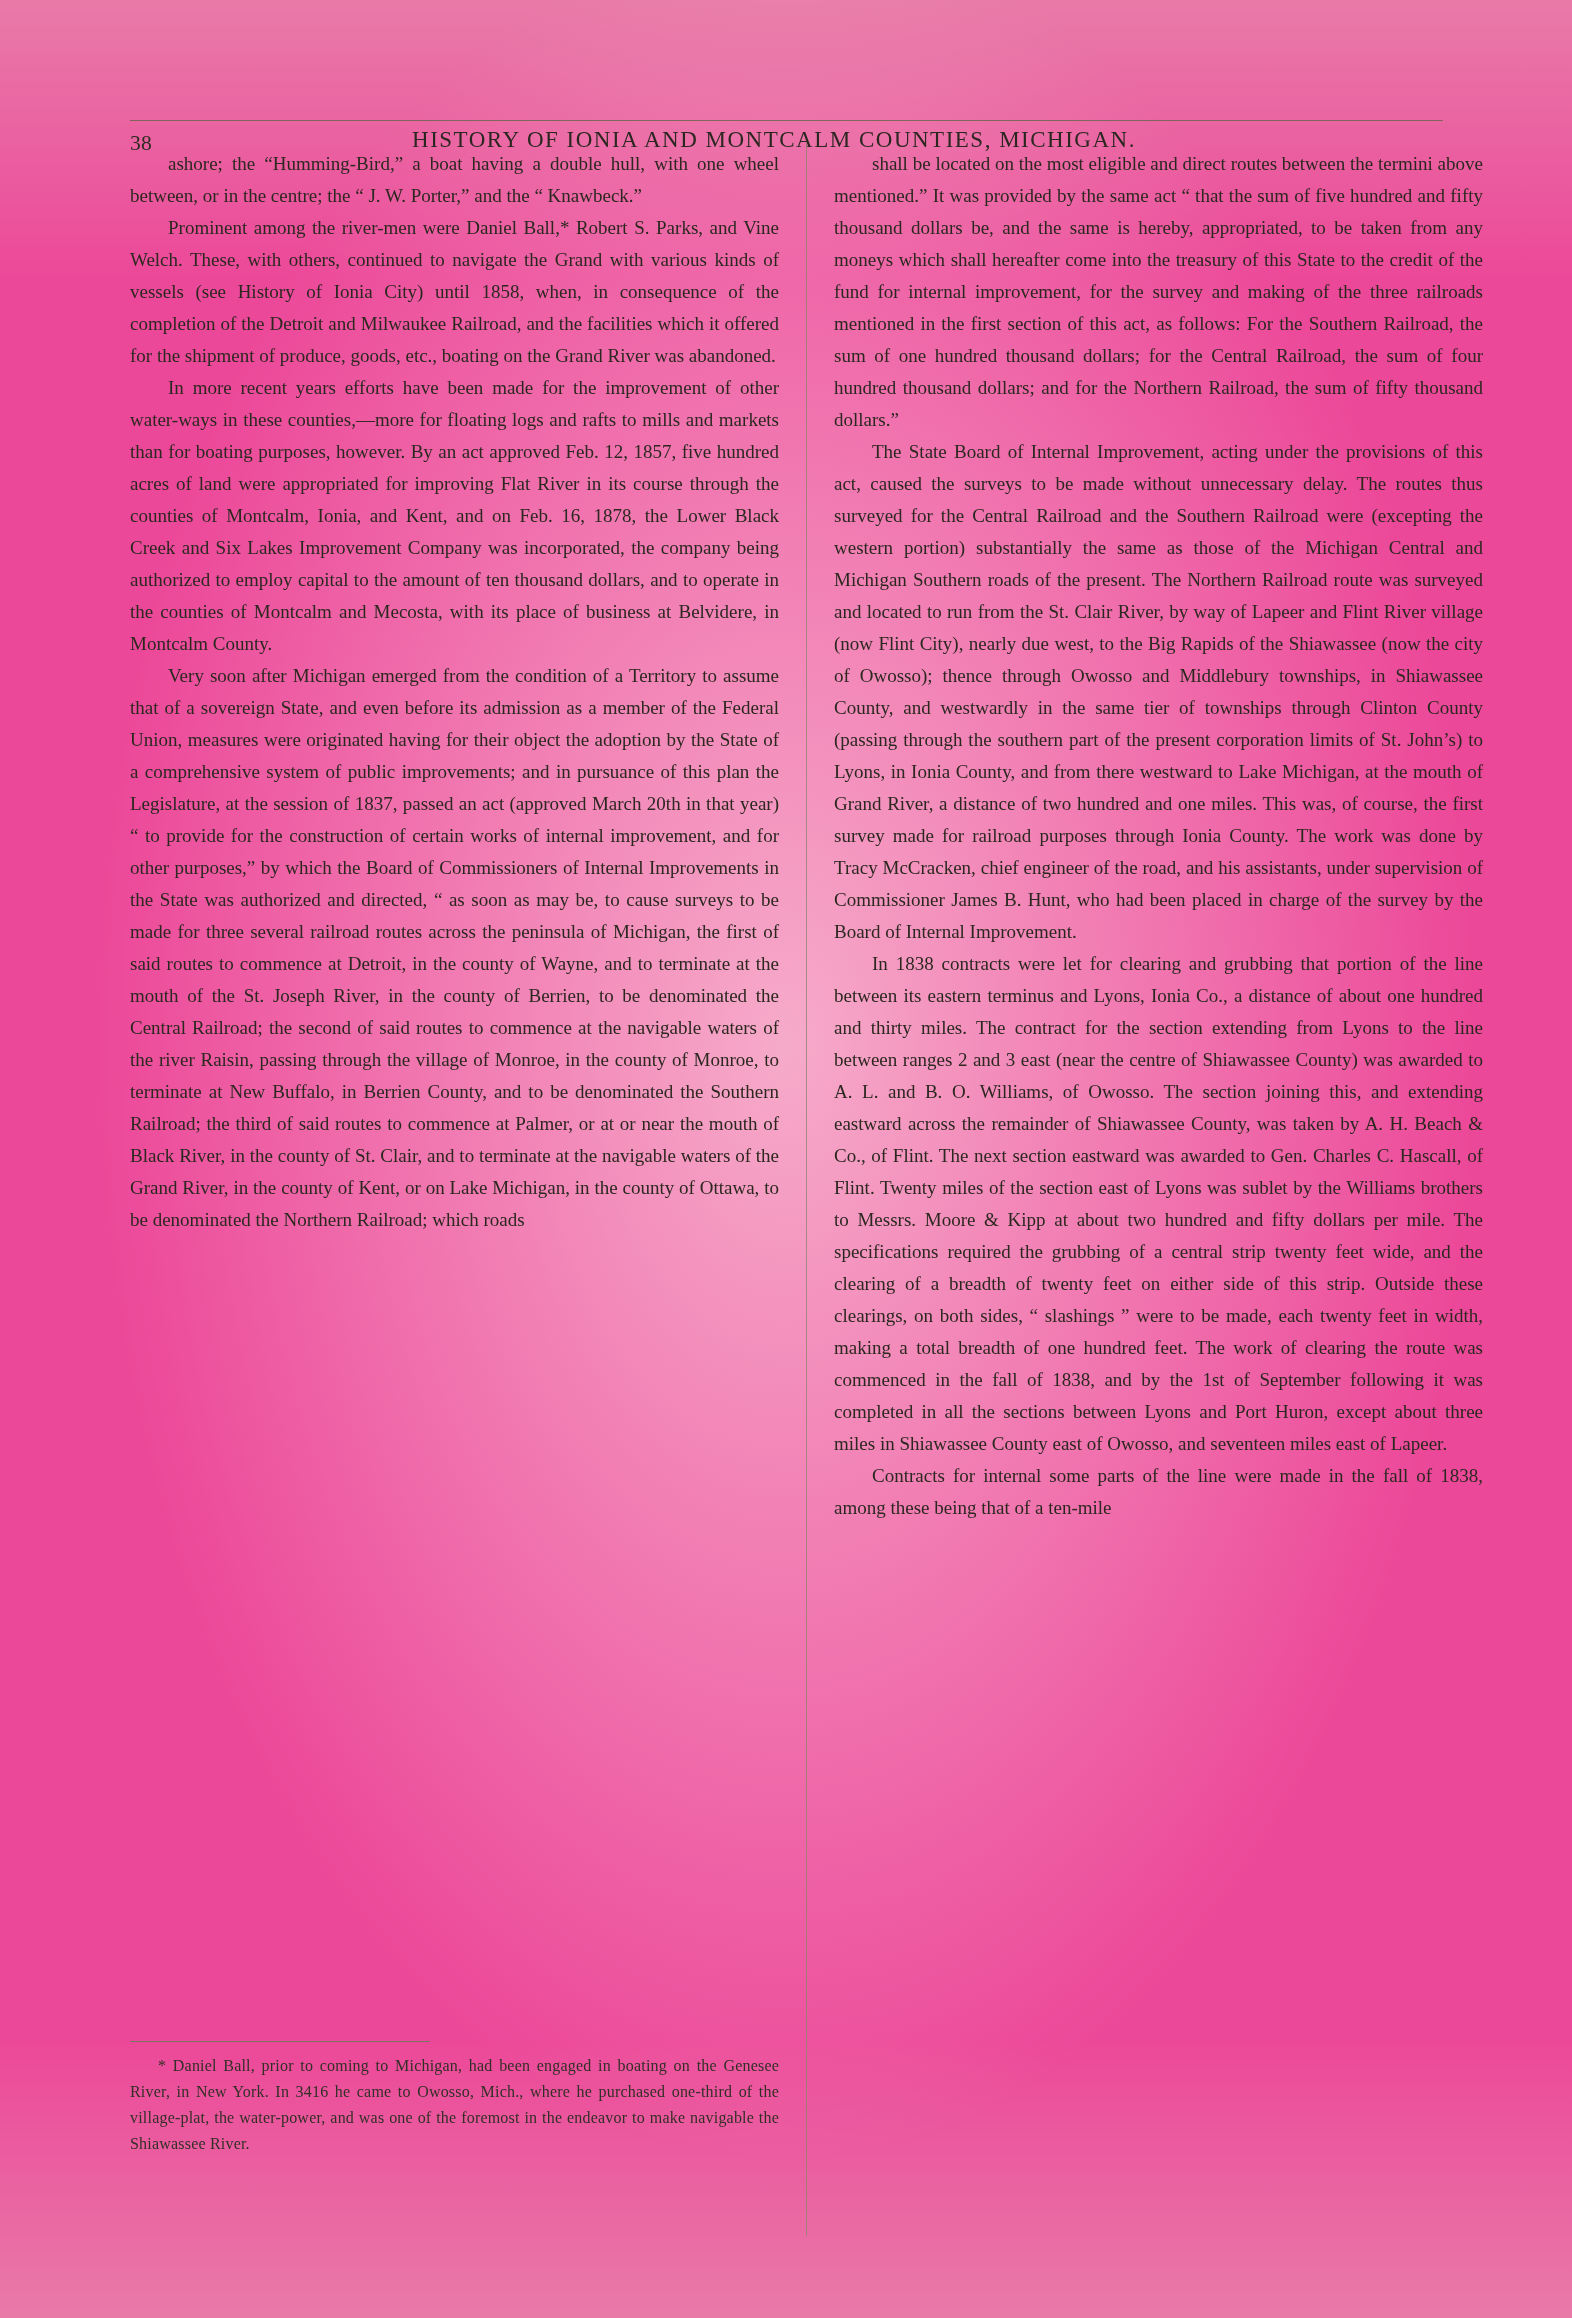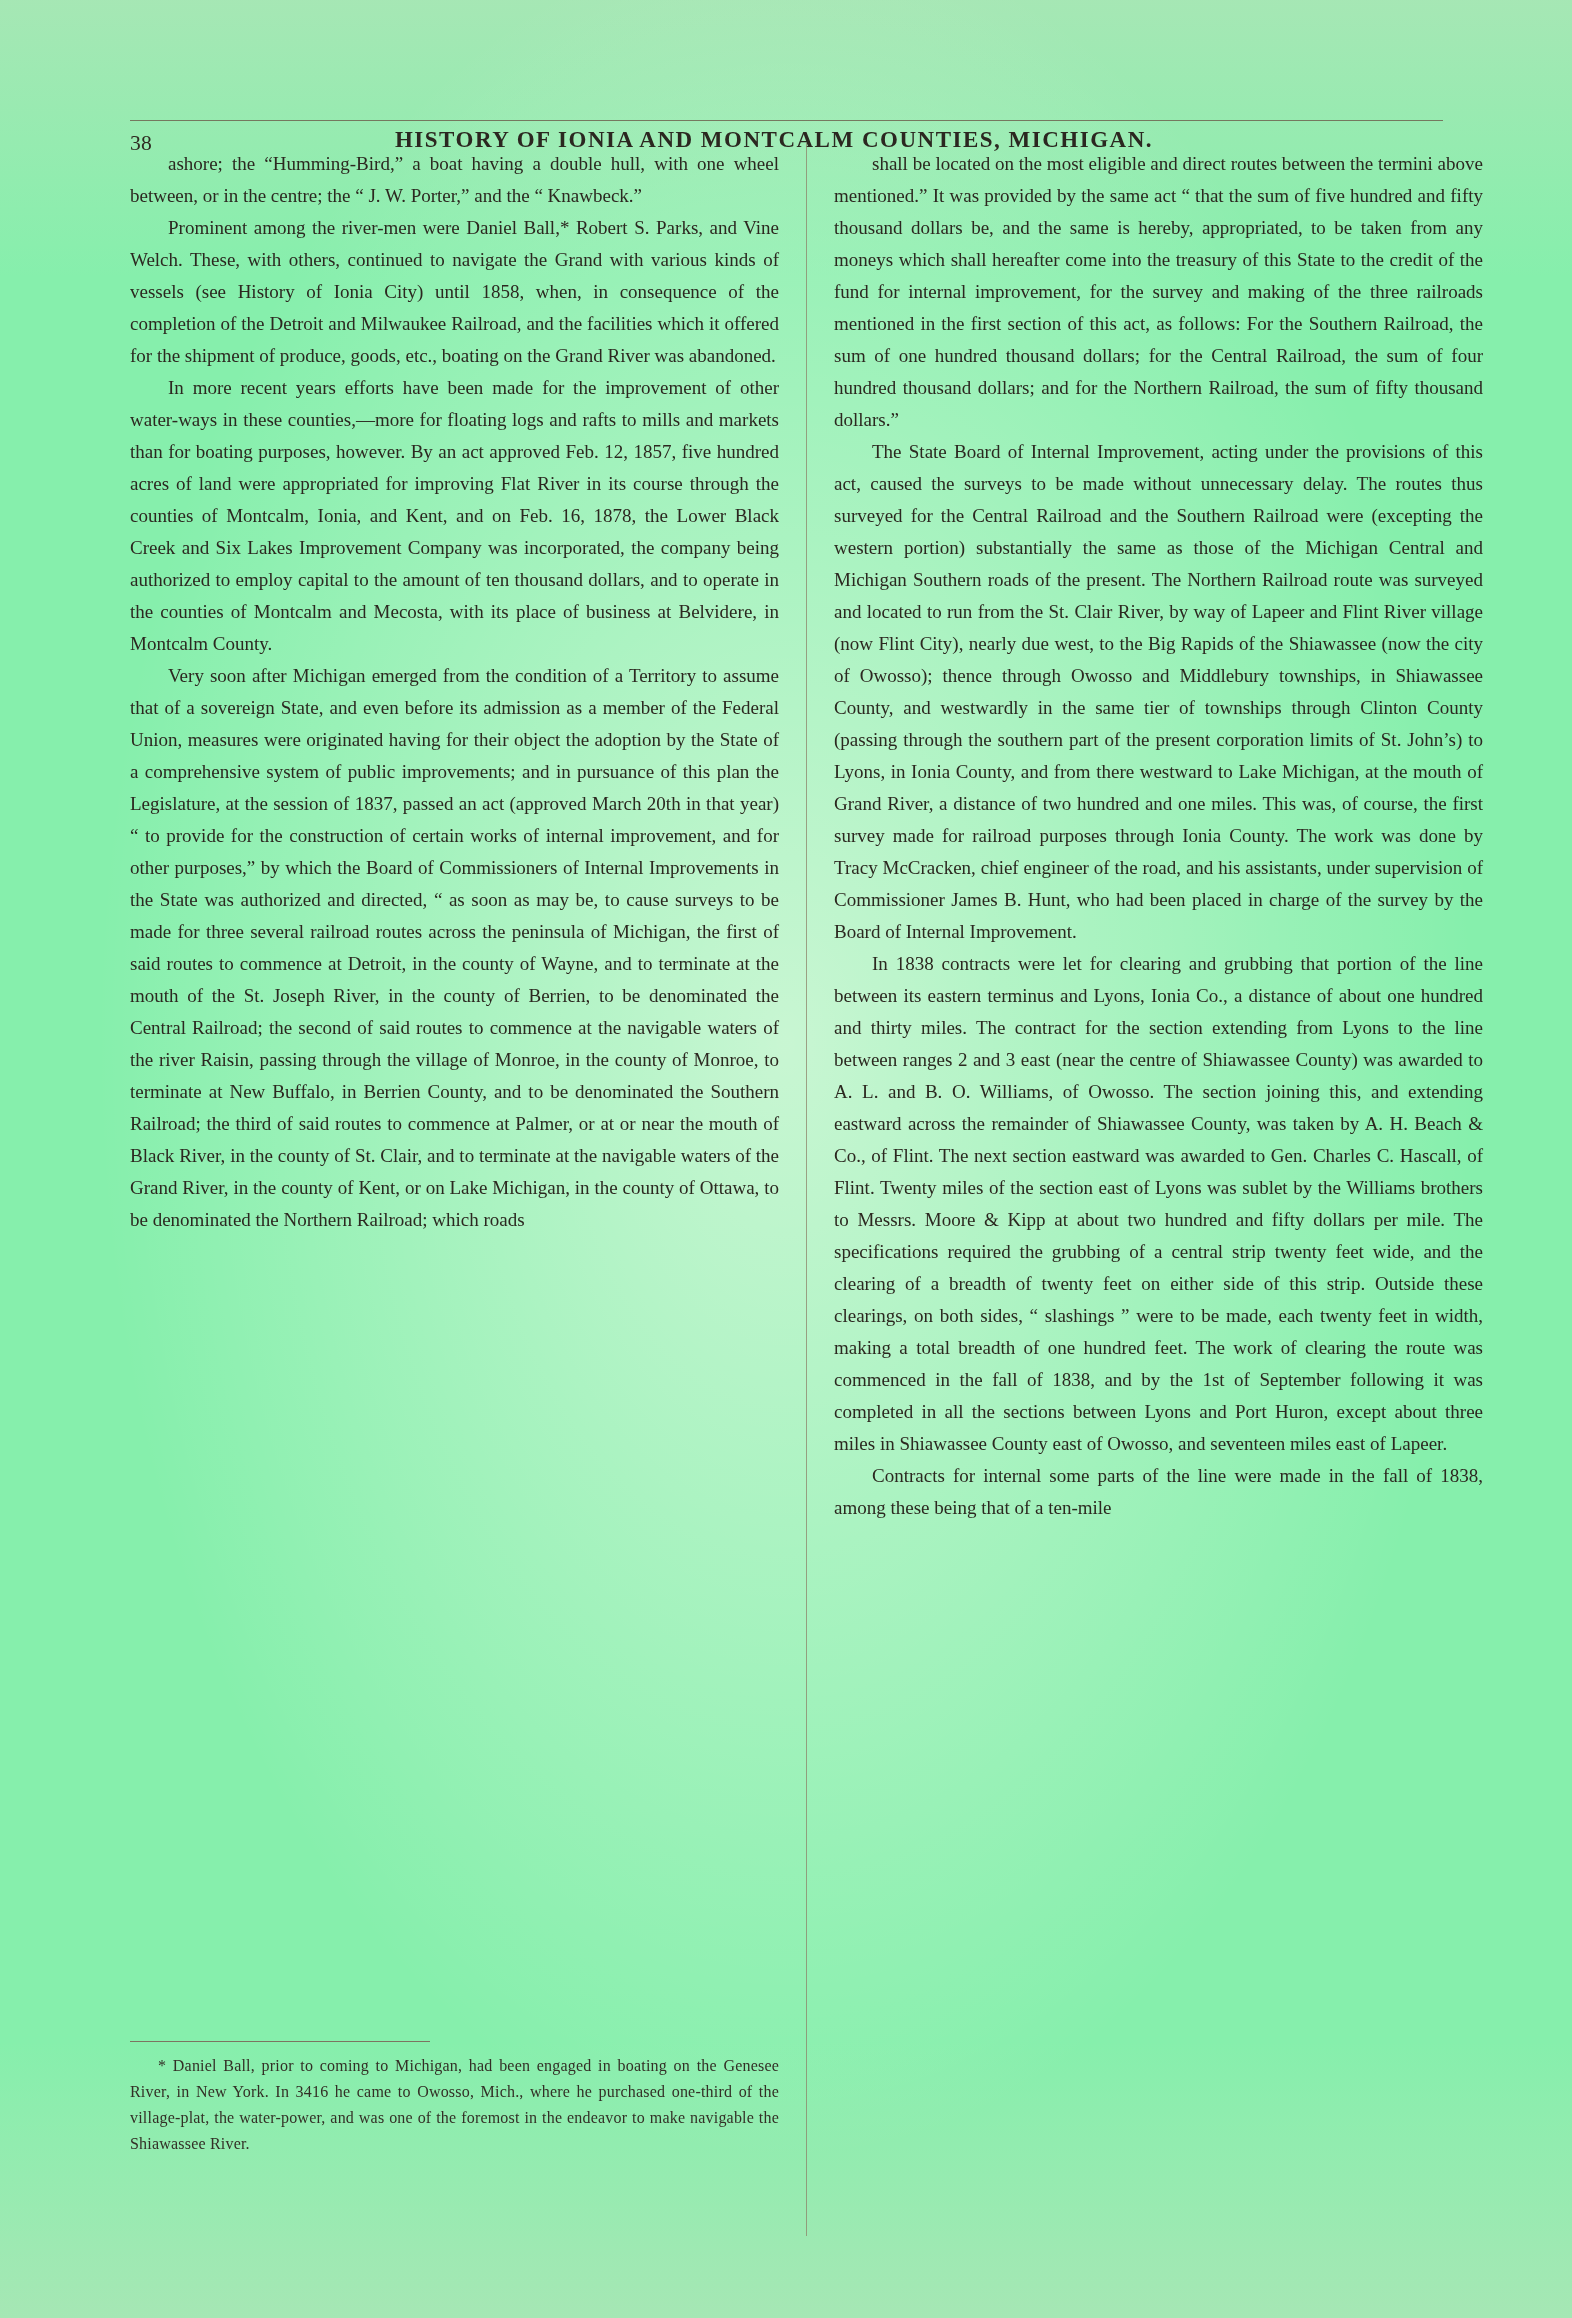--- a/index.html
+++ b/index.html
@@ -13,21 +13,21 @@
     font-family: "Liberation Serif", serif;
     color: #2e2a21;
     position: relative;
     overflow: hidden;
   }
   .page {
     position: absolute;
     left: 0; top: 0;
     width: 1572px;
     height: 2319px;
-    background: #86efac;
+    background: #ec4899;
   }
   
   .paper-texture {
     position: absolute;
     inset: 0;
     background:
       radial-gradient(ellipse at 50% 45%, rgba(255,252,242,0.55) 0%, rgba(238,231,214,0.0) 62%),
       linear-gradient(180deg, rgba(225,216,196,0.35) 0%, rgba(240,234,219,0) 12%, rgba(240,234,219,0) 88%, rgba(225,216,196,0.35) 100%);
     pointer-events: none;
   }
@@ -50,21 +50,21 @@
   .running-title {
     position: absolute;
     left: 0;
     top: 63px;
     width: 1548px;
     text-align: center;
     font-size: 23px;
     letter-spacing: 1.5px;
     color: #2b2720;
     font-family: "Liberation Serif", serif;
-    font-weight: 700;
+    font-weight: 400;
   }
   .rule {
     position: absolute;
     left: 130px;
     top: 120px;
     width: 1313px;
     height: 1.4px;
     background: #6e6450;
     opacity: 0.85;
   }

